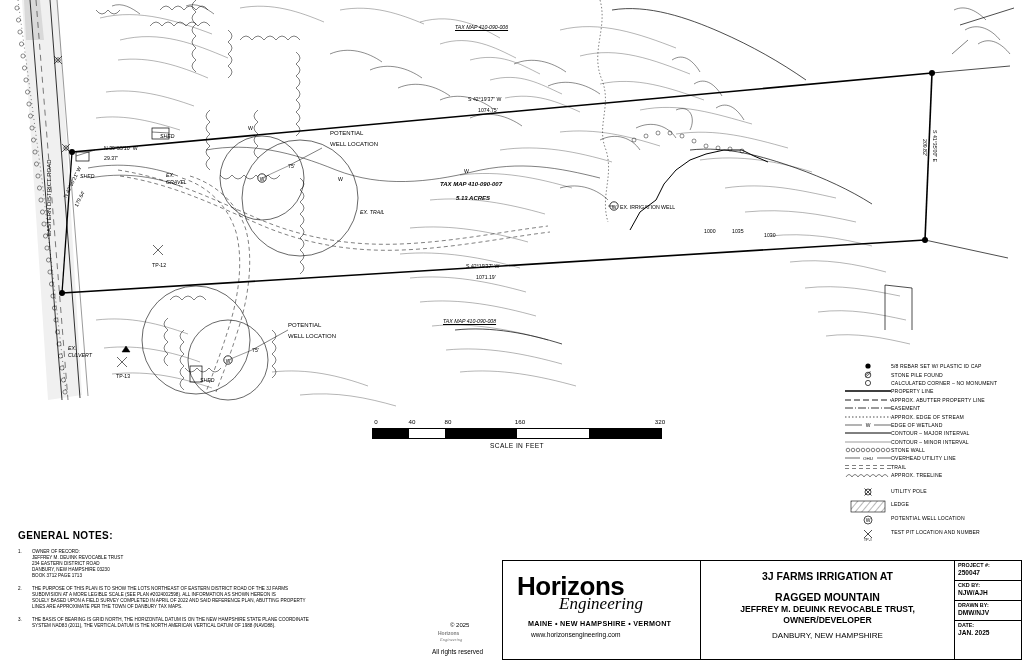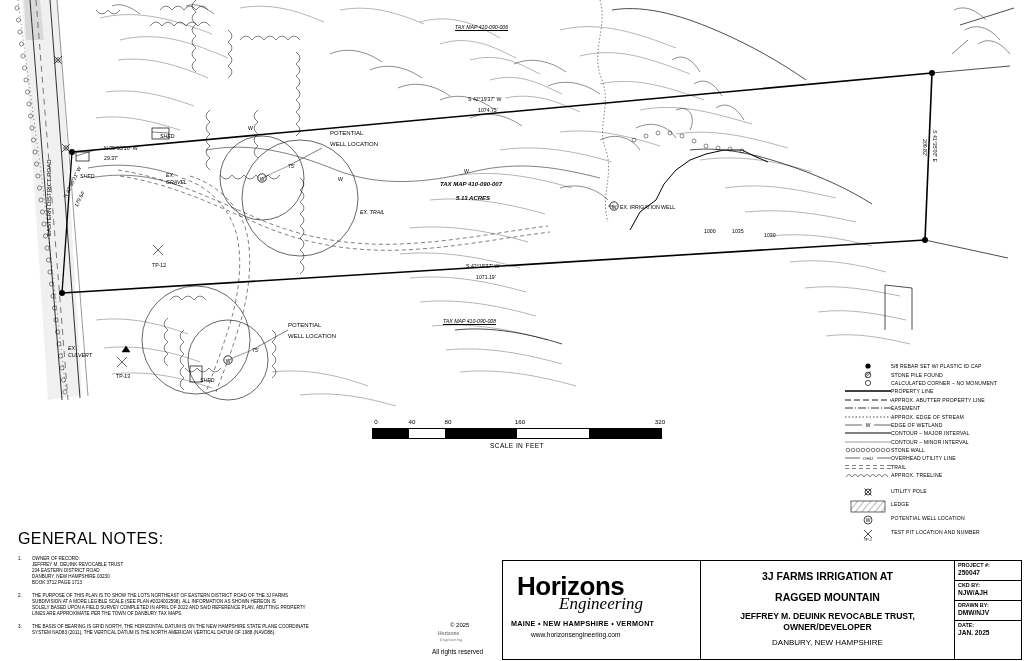--- a/index.html
+++ b/index.html
@@ -21,38 +21,38 @@
   #legend .legend-title{
     font-size:15px;font-weight:bold;letter-spacing:1.5px;
   }
   .leg-rows{margin-top:4px;}
   .leg-row{display:flex;align-items:center;height:8.4px;}
   .leg-sym{width:46px;flex:0 0 46px;height:8px;position:relative;}
   .leg-lbl{font-size:5.1px;letter-spacing:.15px;white-space:nowrap;}
 
   
   #notes{position:absolute;left:18px;top:530px;width:300px;}
-  #notes h2{font-size:16px;font-weight:normal;margin:0 0 8px 0;letter-spacing:.4px;}
+  #notes h2{font-size:10px;font-weight:bold;margin:0 0 8px 0;letter-spacing:.4px;}
   .note{display:flex;margin-bottom:7px;}
   .note-num{width:14px;flex:0 0 14px;font-size:4.6px;line-height:6px;}
   .note-body{font-size:4.6px;line-height:6px;white-space:pre-line;}
 
   
   #titleblock{position:absolute;left:502px;top:560px;width:520px;height:100px;border:1.2px solid #000;display:flex;box-sizing:border-box;}
   .tb-logo{width:198px;border-right:1.2px solid #000;position:relative;box-sizing:border-box;}
   .tb-mid{flex:1;border-right:1.2px solid #000;position:relative;box-sizing:border-box;text-align:center;}
   .tb-right{width:66px;position:relative;box-sizing:border-box;}
 
   .logo-horizons{position:absolute;left:14px;top:10px;font-size:26px;font-weight:bold;letter-spacing:-.5px;}
   .logo-eng{position:absolute;left:56px;top:33px;font-size:17px;font-style:italic;font-family:"Liberation Serif",serif;}
-  .logo-states{position:absolute;left:8px;top:58px;font-size:7.2px;font-weight:bold;letter-spacing:.3px;}
+  .logo-states{position:absolute;left:25px;top:58px;font-size:7.2px;font-weight:bold;letter-spacing:.3px;}
   .logo-web{position:absolute;left:28px;top:70px;font-size:6.6px;}
 
   .tb-l1{margin-top:9px;font-size:10.5px;font-weight:bold;line-height:13px;}
-  .tb-l2{margin-top:7px;font-size:8.6px;font-weight:bold;line-height:11px;}
+  .tb-l2{font-size:8.6px;font-weight:bold;line-height:11px;}
   .tb-l3{margin-top:5px;font-size:8px;}
   .tb-l4{margin-top:6px;font-size:11px;font-weight:bold;letter-spacing:.3px;}
 
   .tbr-cell{border-bottom:1px solid #000;box-sizing:border-box;padding:1px 3px;height:20px;}
   .tbr-cell:last-child{border-bottom:none;}
   .tbr-k{font-size:5.4px;font-weight:bold;}
   .tbr-v{font-size:6.6px;font-weight:bold;margin-top:1px;}
 
   
   #scalebar{position:absolute;left:372px;top:418px;width:290px;}

